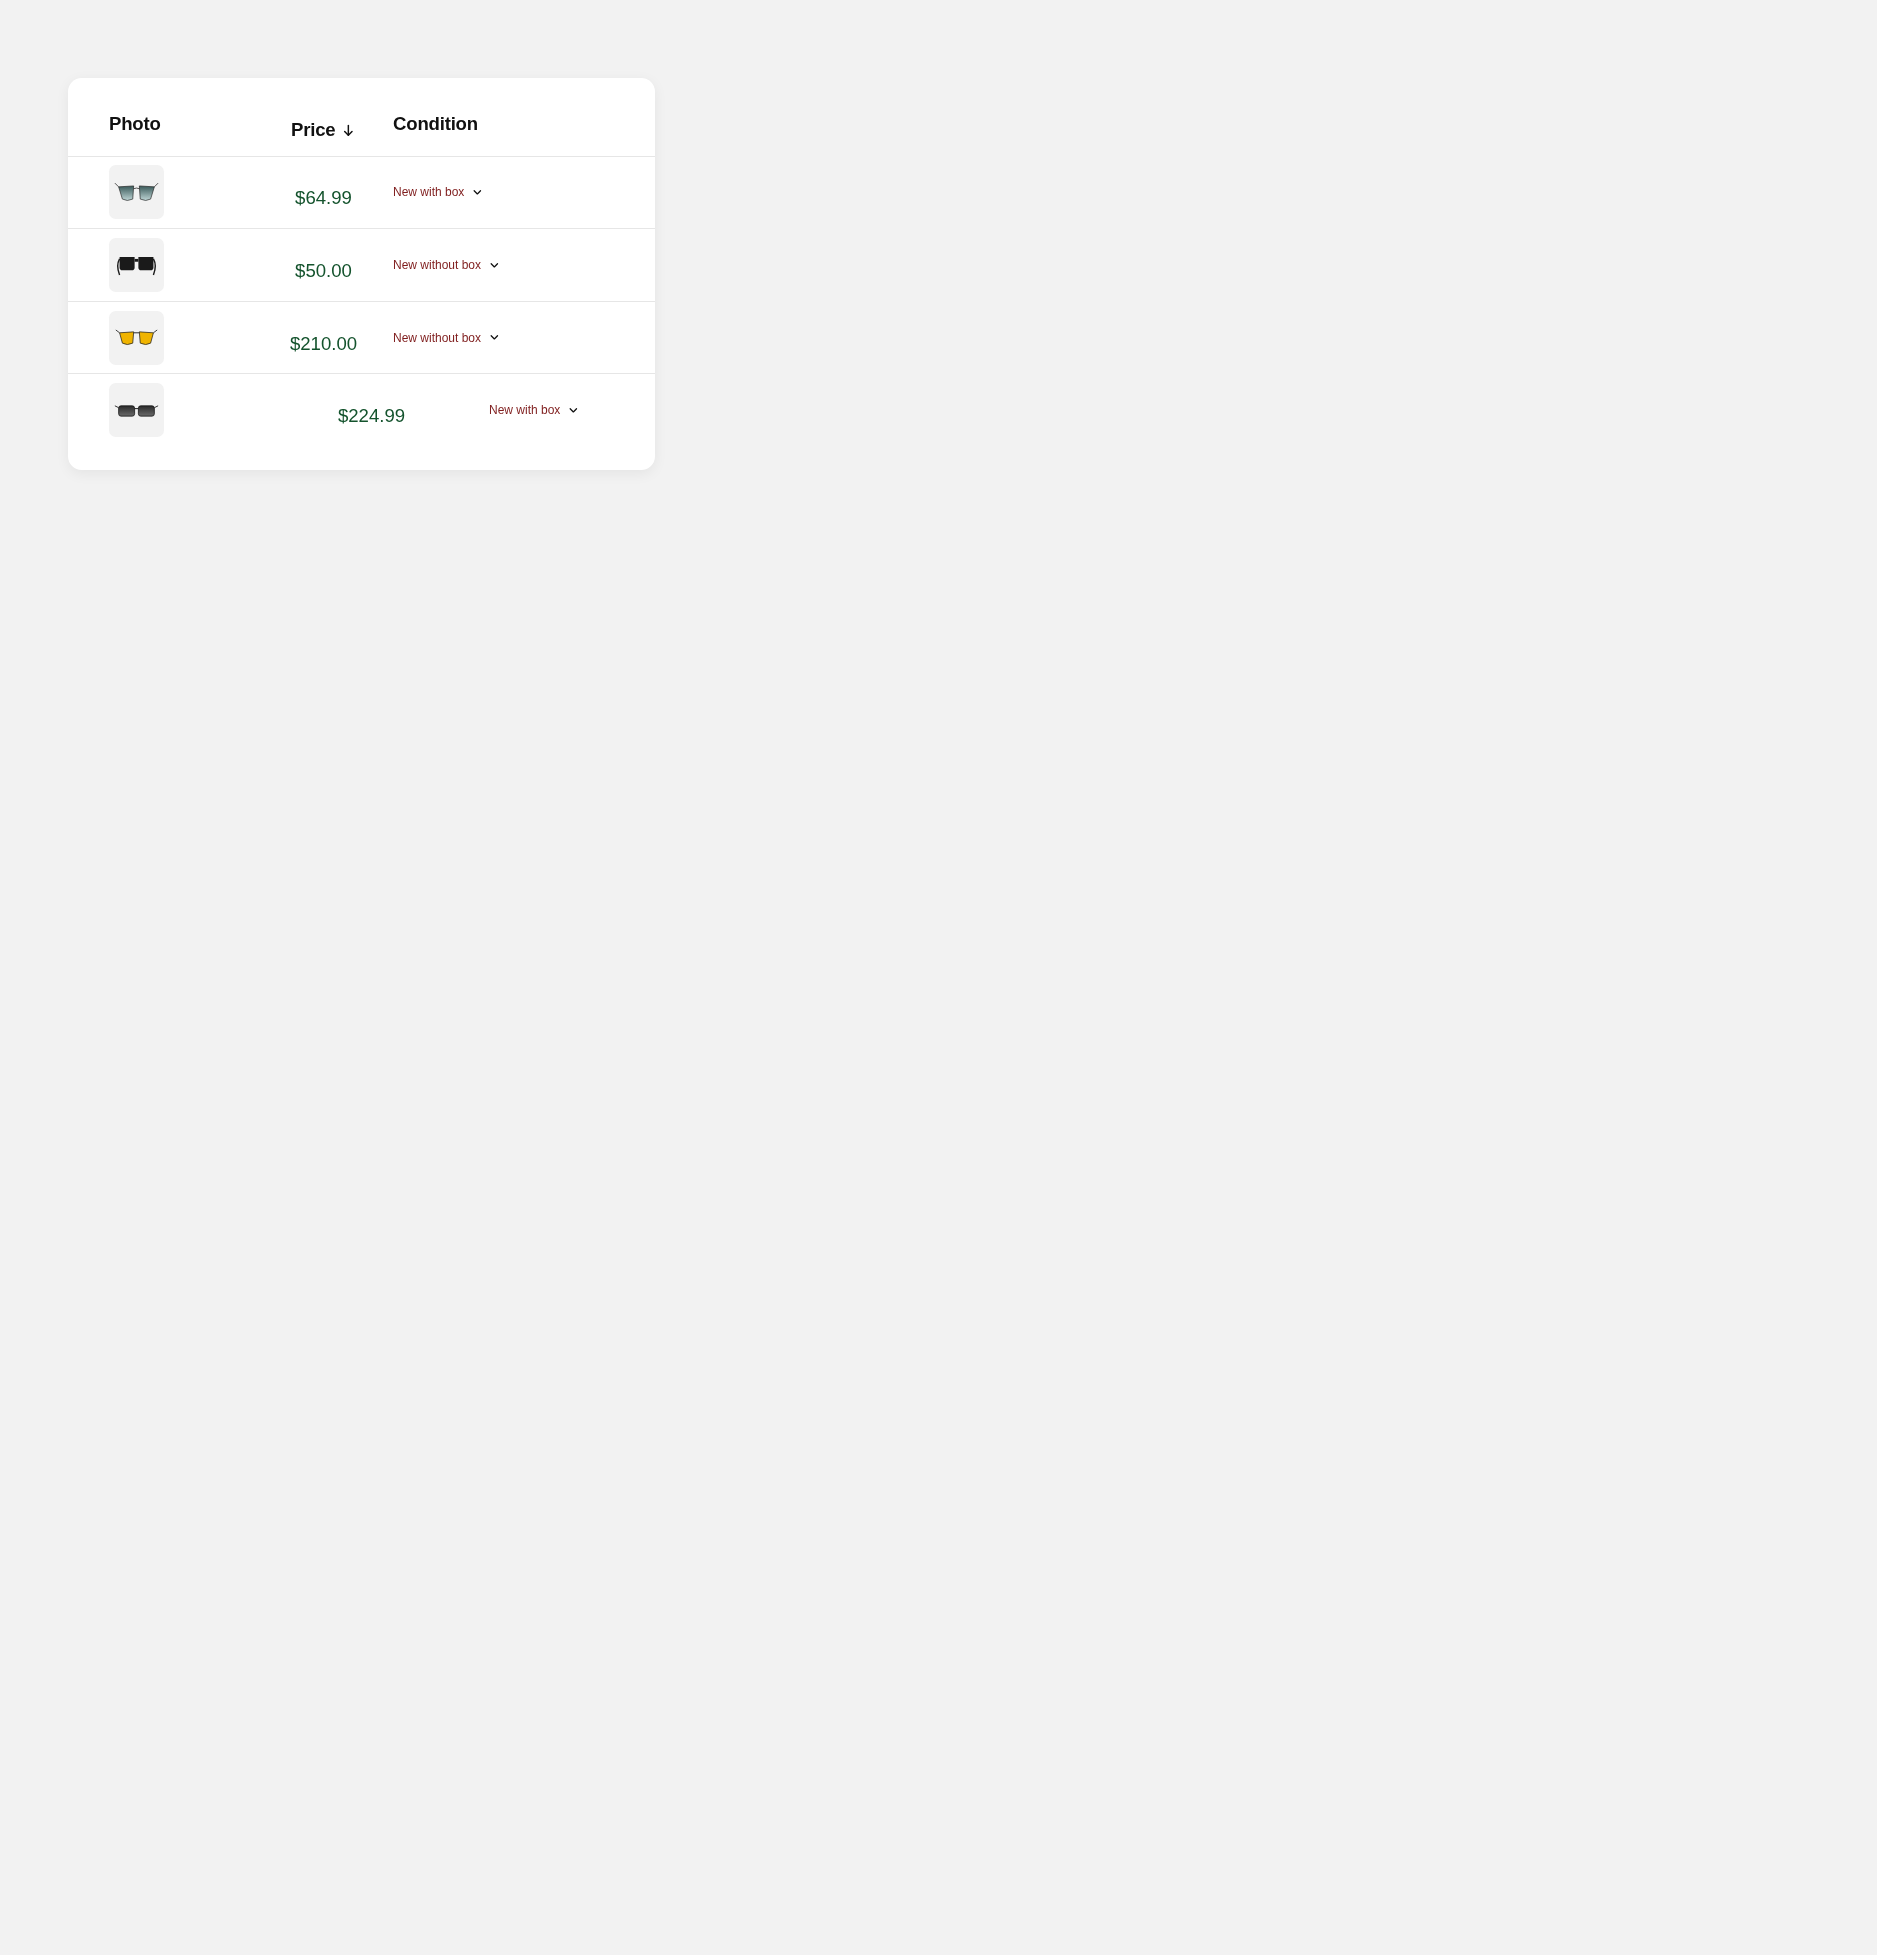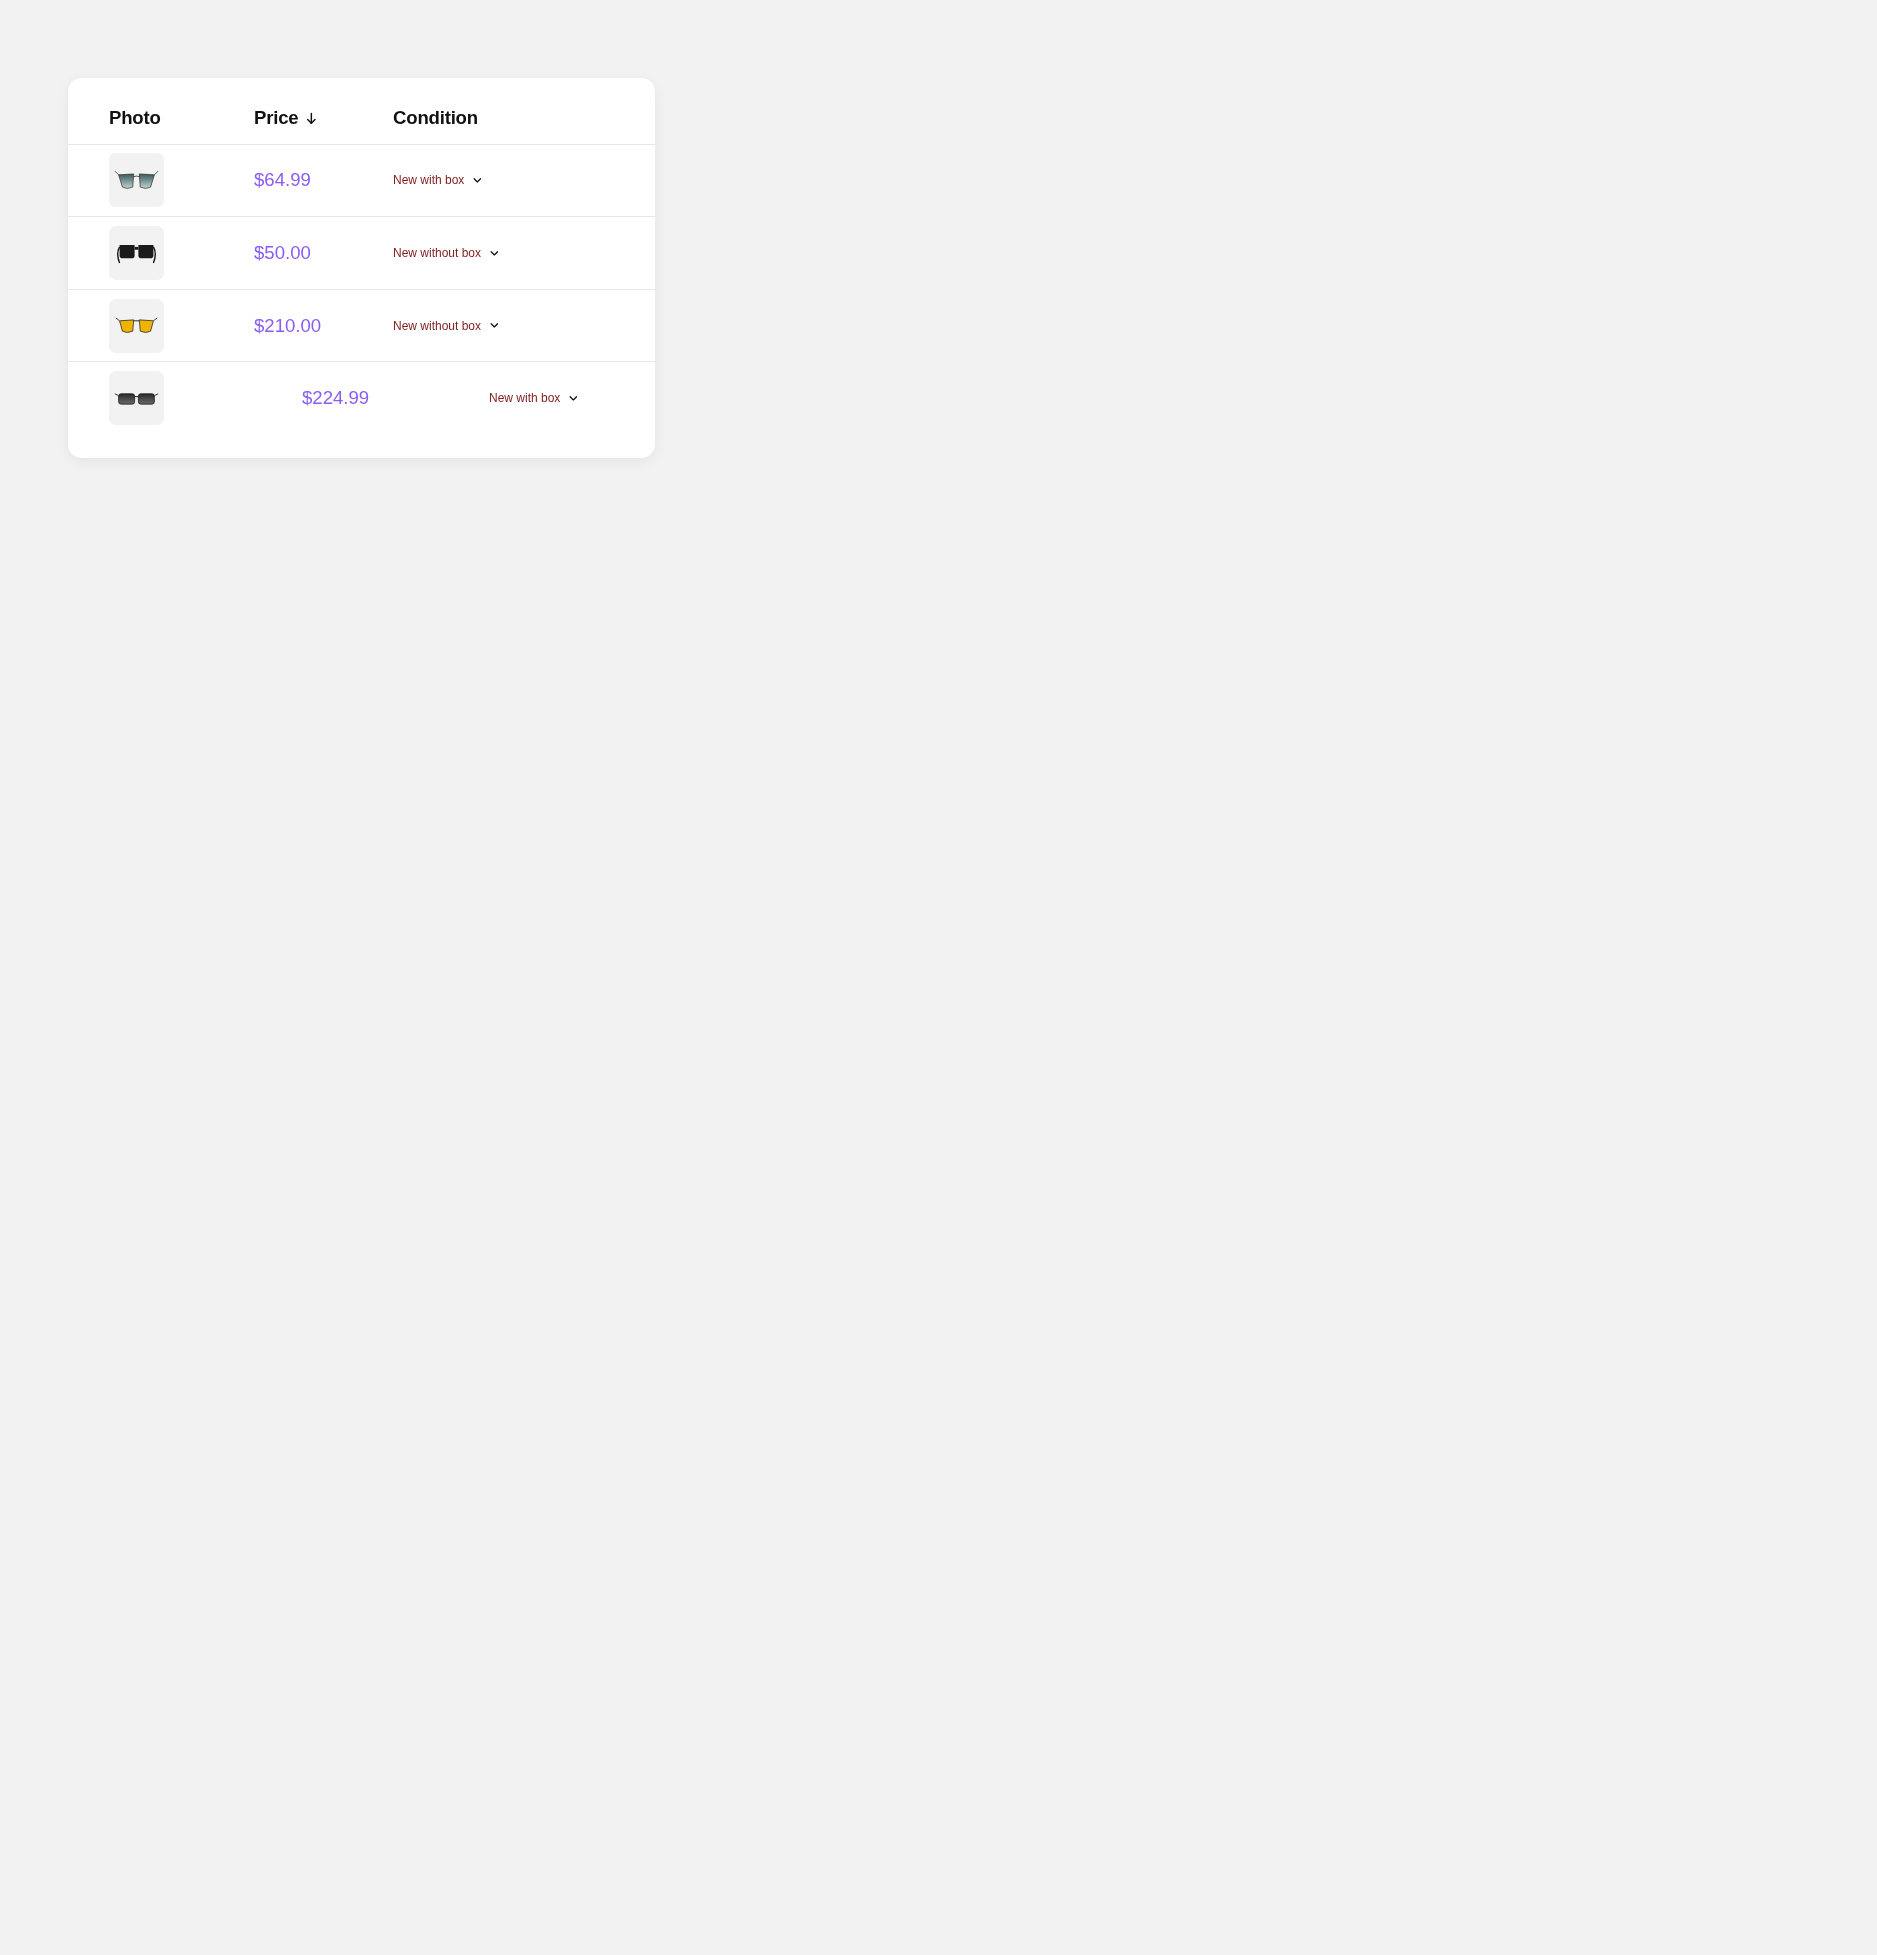--- a/index.html
+++ b/index.html
@@ -28,39 +28,39 @@
       border-bottom: 0.5px solid #e6e6e6;
     }
     .body-row {
       display: flex;
       align-items: center;
       padding: 8.8px 21.5px 8.8px 41px;
       border-bottom: 0.5px solid #e6e6e6;
     }
     .body-row:last-child { border-bottom: none; gap: 48px; }
     .col-photo { width: 145px; flex: none; }
-    .col-price { width: 139px; flex: none; text-align: left; }
+    .col-price { width: 139px; flex: none; text-align: center; margin-top: 12px; }
     .col-condition { flex: 1; text-align: left; display: flex; align-items: center; }
     .th {
       font-size: 18.6px;
       font-weight: 700;
       color: #111;
       letter-spacing: -0.2px;
     }
     .th.price-header {
       display: inline-flex;
       align-items: center;
       gap: 5.9px;
       cursor: pointer;
     }
     .th.price-header svg { width: 14.7px; height: 14.7px; }
     .price-cell {
       font-size: 18.6px;
       font-weight: 500;
-      color: #8b5cf6;
+      color: #14532d;
     }
     .condition-cell {
       font-size: 12px;
       font-weight: 400;
       color: #7f1d1d;
       white-space: nowrap;
       display: inline-flex;
       align-items: center;
       gap: 6.8px;
       cursor: pointer;

